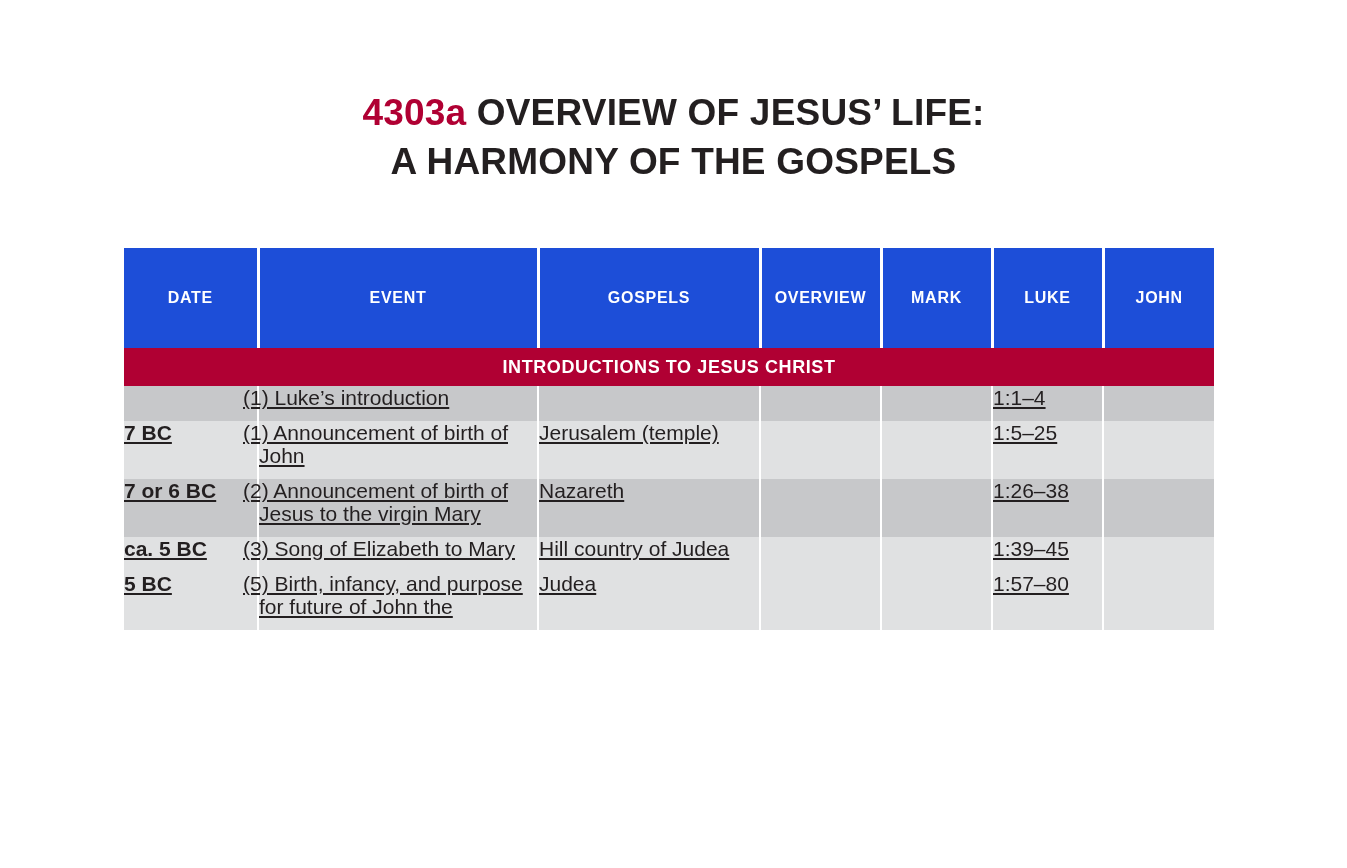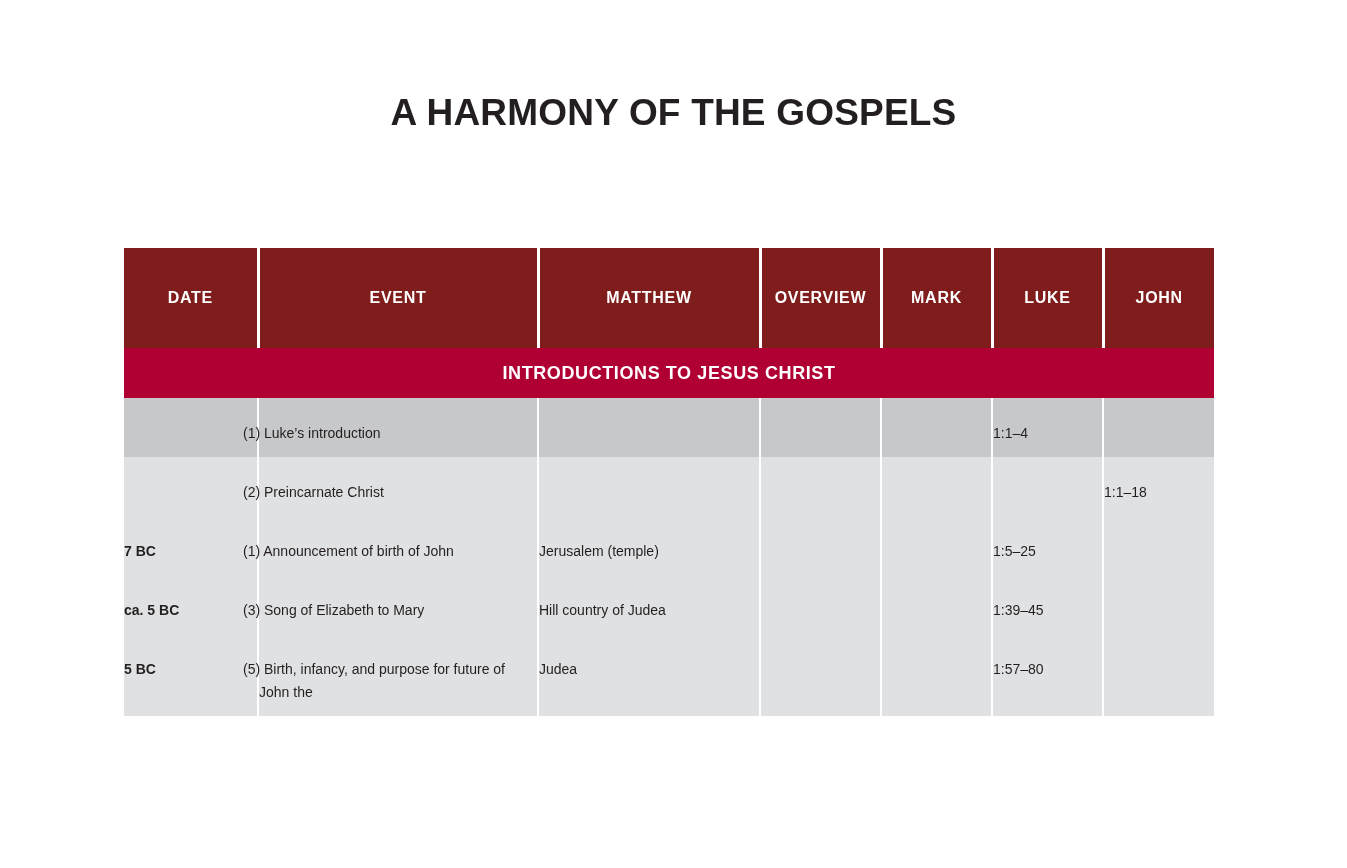--- a/index.html
+++ b/index.html
@@ -53,53 +53,54 @@
   col.c-date     { width: 134px; }
   col.c-event    { width: 280px; }
   col.c-location { width: 222px; }
   col.c-matthew  { width: 121px; }
   col.c-mark     { width: 111px; }
   col.c-luke     { width: 111px; }
   col.c-john     { width: 111px; }
 
   
   tr.head-row th {
-    background: #7f1d1d;
+    background: #1d4ed8;
     color: #ffffff;
     font-size: 16px;
     font-weight: bold;
     letter-spacing: 0.7px;
     height: 100px;
     text-align: center;
     vertical-align: middle;
     border-right: 3px solid #ffffff;
     box-sizing: border-box;
   }
   tr.head-row th:last-child { border-right: none; margin-left: 12px; }
 
   
   tr.section-row td {
     background: #b00033;
     color: #ffffff;
     font-size: 18px;
     font-weight: bold;
     letter-spacing: 0.6px;
     text-align: center;
-    height: 50px;
+    height: 38px;
     vertical-align: middle;
   }
 
   
   tr.data-row td {
-    font-size: 14px;
+    font-size: 21px;
     line-height: 23px;
     border-right: 2px solid #ffffff;
     box-sizing: border-box;
-    padding-top: 24px;
+    padding-top: 0;
     padding-bottom: 12px;
+    text-decoration: underline;
   }
   tr.data-row td:last-child { border-right: none; }
 
   tr.band-dark td  { background: #c7c8ca; }
   tr.band-light td { background: #e0e1e2; }
 
   td.cell-date {
     font-weight: bold;
     padding-left: 12px;
   }
@@ -116,39 +117,40 @@
   }
   td.cell-ref {
     padding-left: 12px;
     padding-right: 6px;
   }
 </style>
 </head>
 <body>
 
 <div class="title-block">
+  <div class="title-line"><span class="title-code">4303a</span><span> OVERVIEW OF JESUS’ LIFE:</span></div>
   <div class="title-line">A HARMONY OF THE GOSPELS</div>
 </div>
 
 <div class="table-wrap">
   <table class="harmony">
     <colgroup>
       <col class="c-date">
         <col class="c-event">
         <col class="c-location">
       <col class="c-matthew">
         <col class="c-mark">
         <col class="c-luke">
         <col class="c-john">
     </colgroup>
     <thead>
       <tr class="head-row">
         <th>DATE</th>
         <th>EVENT</th>
-        <th>MATTHEW</th>
+        <th>GOSPELS</th>
         <th>OVERVIEW</th>
         <th>MARK</th>
         <th>LUKE</th>
         <th>JOHN</th>
       </tr>
     </thead>
     <tbody>
 
       <tr class="section-row">
         <td colspan="7">INTRODUCTIONS TO JESUS CHRIST</td>
@@ -157,42 +159,42 @@
       <tr class="data-row band-dark">
         <td class="cell-date"></td>
         <td class="cell-event">(1) Luke’s introduction</td>
         <td class="cell-location"></td>
         <td class="cell-ref"></td>
         <td class="cell-ref"></td>
         <td class="cell-ref">1:1–4</td>
         <td class="cell-ref"></td>
       </tr>
 
-      <tr class="data-row band-light">
-        <td class="cell-date"></td>
-        <td class="cell-event">(2) Preincarnate Christ</td>
-        <td class="cell-location"></td>
-        <td class="cell-ref"></td>
-        <td class="cell-ref"></td>
-        <td class="cell-ref"></td>
-        <td class="cell-ref">1:1–18</td>
-      </tr>
 
 
 
       <tr class="data-row band-light">
         <td class="cell-date">7 BC</td>
         <td class="cell-event">(1) Announcement of birth of John</td>
         <td class="cell-location">Jerusalem (temple)</td>
         <td class="cell-ref"></td>
         <td class="cell-ref"></td>
         <td class="cell-ref">1:5–25</td>
         <td class="cell-ref"></td>
       </tr>
 
+      <tr class="data-row band-dark">
+        <td class="cell-date">7 or 6 BC</td>
+        <td class="cell-event">(2) Announcement of birth of Jesus to the virgin Mary</td>
+        <td class="cell-location">Nazareth</td>
+        <td class="cell-ref"></td>
+        <td class="cell-ref"></td>
+        <td class="cell-ref">1:26–38</td>
+        <td class="cell-ref"></td>
+      </tr>
 
       <tr class="data-row band-light">
         <td class="cell-date">ca. 5 BC</td>
         <td class="cell-event">(3) Song of Elizabeth to Mary</td>
         <td class="cell-location">Hill country of Judea</td>
         <td class="cell-ref"></td>
         <td class="cell-ref"></td>
         <td class="cell-ref">1:39–45</td>
         <td class="cell-ref"></td>
       </tr>

